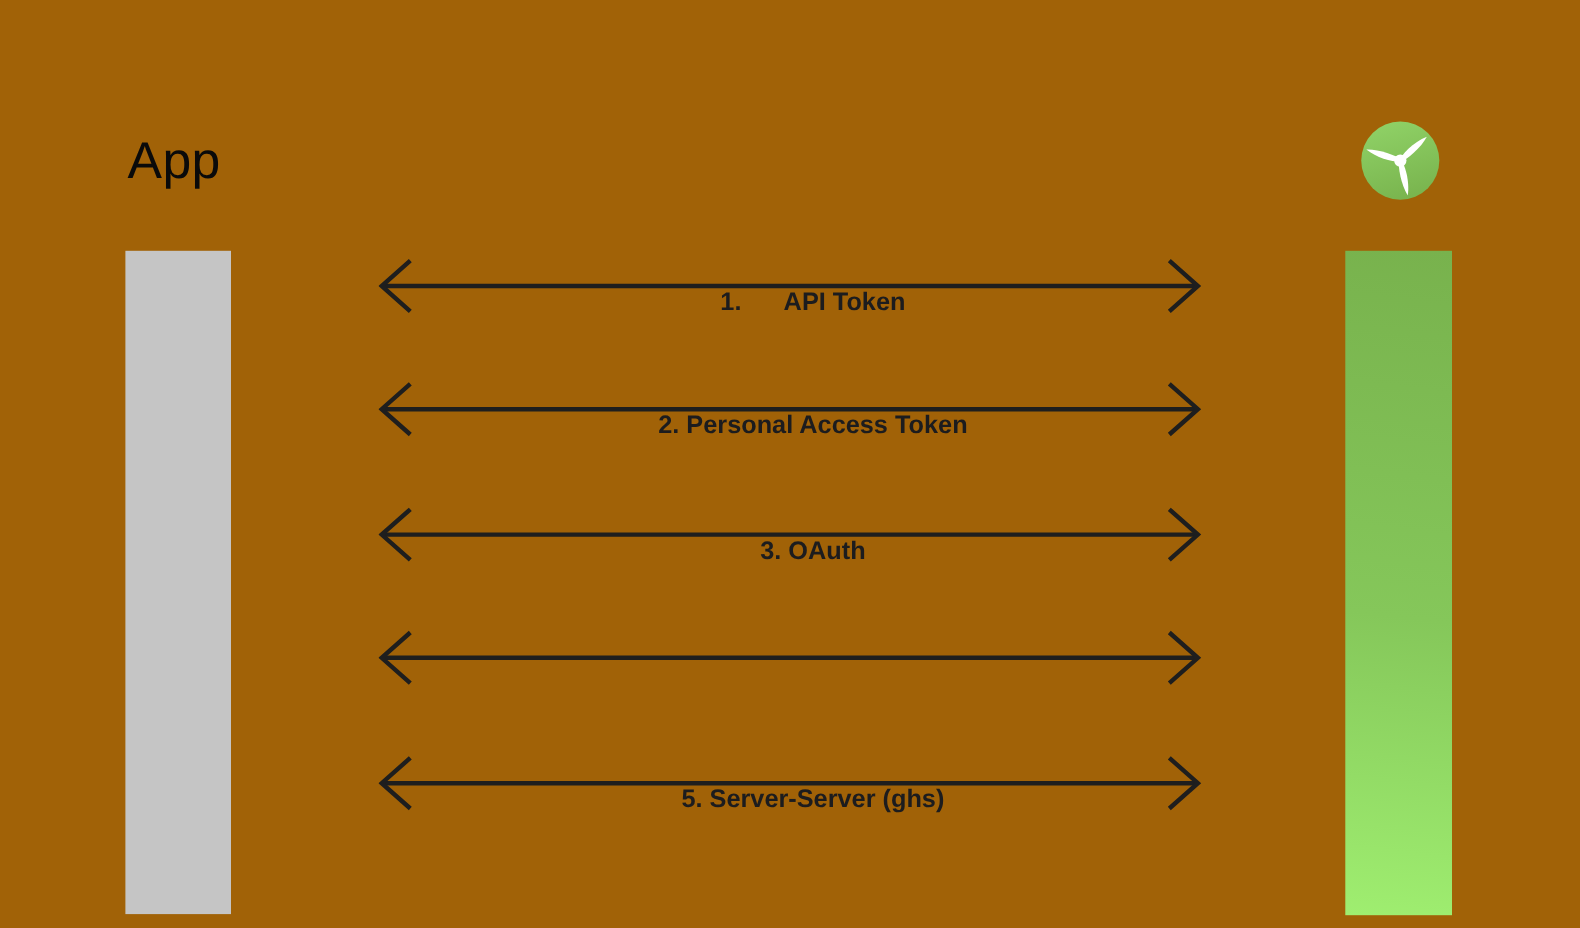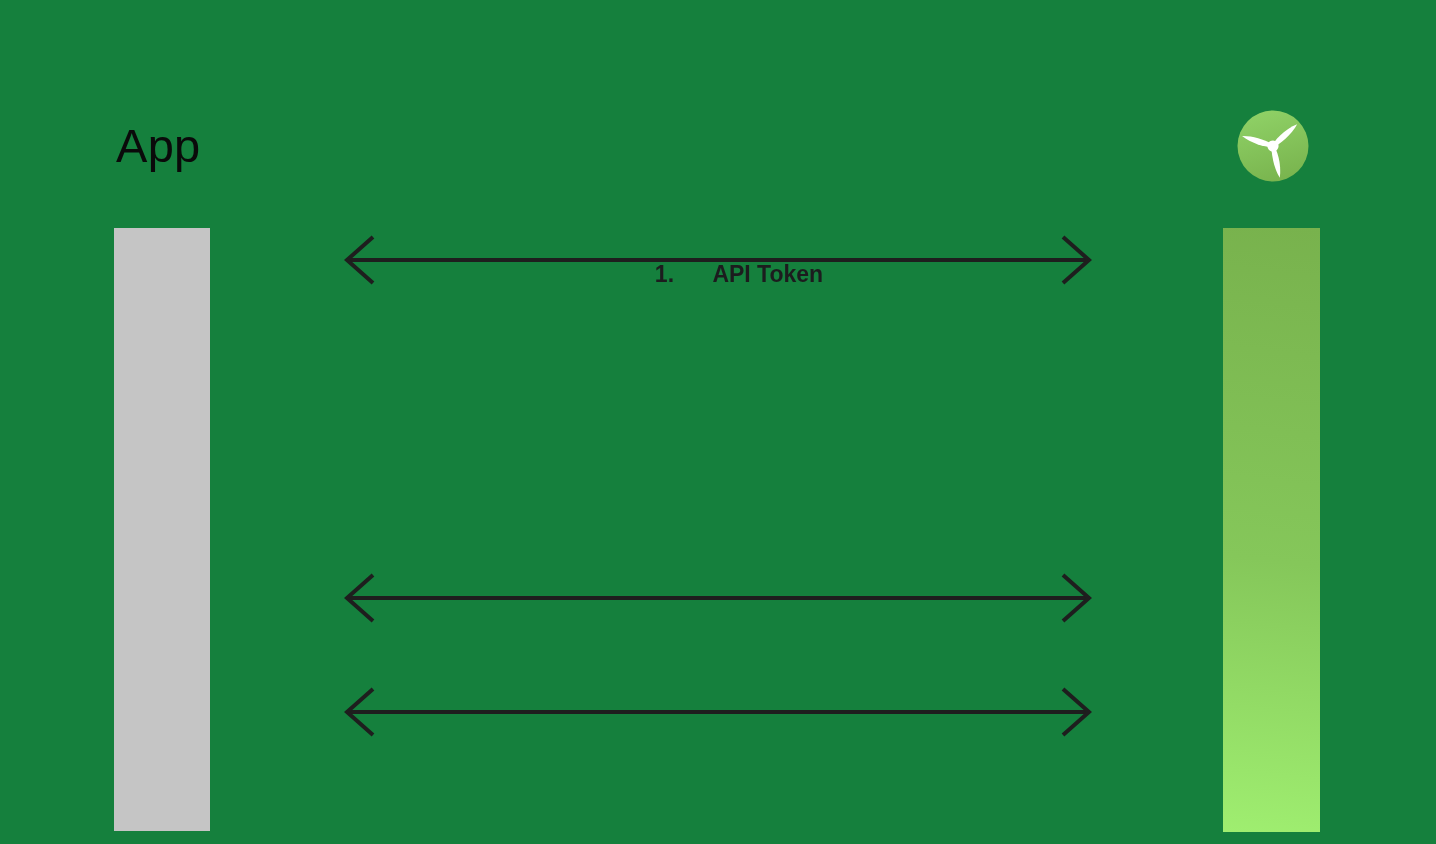--- a/index.html
+++ b/index.html
@@ -5,21 +5,21 @@
   html, body {
     margin: 0;
     padding: 0;
     background: #ffffff;
     font-family: "Liberation Sans", sans-serif;
   }
   #stage {
     position: relative;
     width: 1436px;
     height: 844px;
-    background: #15803d;
+    background: #a16207;
     overflow: hidden;
   }
   .app-title {
     position: absolute;
     left: 116px;
     top: 121px;
     font-size: 47px;
     line-height: 50px;
     font-weight: 400;
     color: #0a0a0a;
@@ -112,33 +112,54 @@
     <div class="label">1.&nbsp;&nbsp;&nbsp;&nbsp;&nbsp;&nbsp;API Token</div>
     <svg class="arrow" width="748" height="56" viewBox="0 0 748 56">
       <g fill="none" stroke="#1e1e1e" stroke-width="4">
         <line x1="4" y1="28" x2="744" y2="28"></line>
         <polyline points="29,5 3,28 29,51"></polyline>
         <polyline points="719,5 745,28 719,51"></polyline>
       </g>
     </svg>
   </div>
 
+  <div class="conn-row row-1">
+    <div class="label">2. Personal Access Token</div>
+    <svg class="arrow" width="748" height="56" viewBox="0 0 748 56">
+      <g fill="none" stroke="#1e1e1e" stroke-width="4">
+        <line x1="4" y1="28" x2="744" y2="28"></line>
+        <polyline points="29,5 3,28 29,51"></polyline>
+        <polyline points="719,5 745,28 719,51"></polyline>
+      </g>
+    </svg>
+  </div>
 
+  <div class="conn-row row-2">
+    <div class="label">3. OAuth</div>
+    <svg class="arrow" width="748" height="56" viewBox="0 0 748 56">
+      <g fill="none" stroke="#1e1e1e" stroke-width="4">
+        <line x1="4" y1="28" x2="744" y2="28"></line>
+        <polyline points="29,5 3,28 29,51"></polyline>
+        <polyline points="719,5 745,28 719,51"></polyline>
+      </g>
+    </svg>
+  </div>
 
   <div class="conn-row row-3">
     <svg class="arrow" width="748" height="56" viewBox="0 0 748 56">
       <g fill="none" stroke="#1e1e1e" stroke-width="4">
         <line x1="4" y1="28" x2="744" y2="28"></line>
         <polyline points="29,5 3,28 29,51"></polyline>
         <polyline points="719,5 745,28 719,51"></polyline>
       </g>
     </svg>
   </div>
 
   <div class="conn-row row-4">
+    <div class="label">5. Server-Server (ghs)</div>
     <svg class="arrow" width="748" height="56" viewBox="0 0 748 56">
       <g fill="none" stroke="#1e1e1e" stroke-width="4">
         <line x1="4" y1="28" x2="744" y2="28"></line>
         <polyline points="29,5 3,28 29,51"></polyline>
         <polyline points="719,5 745,28 719,51"></polyline>
       </g>
     </svg>
   </div>
 
 </div>

